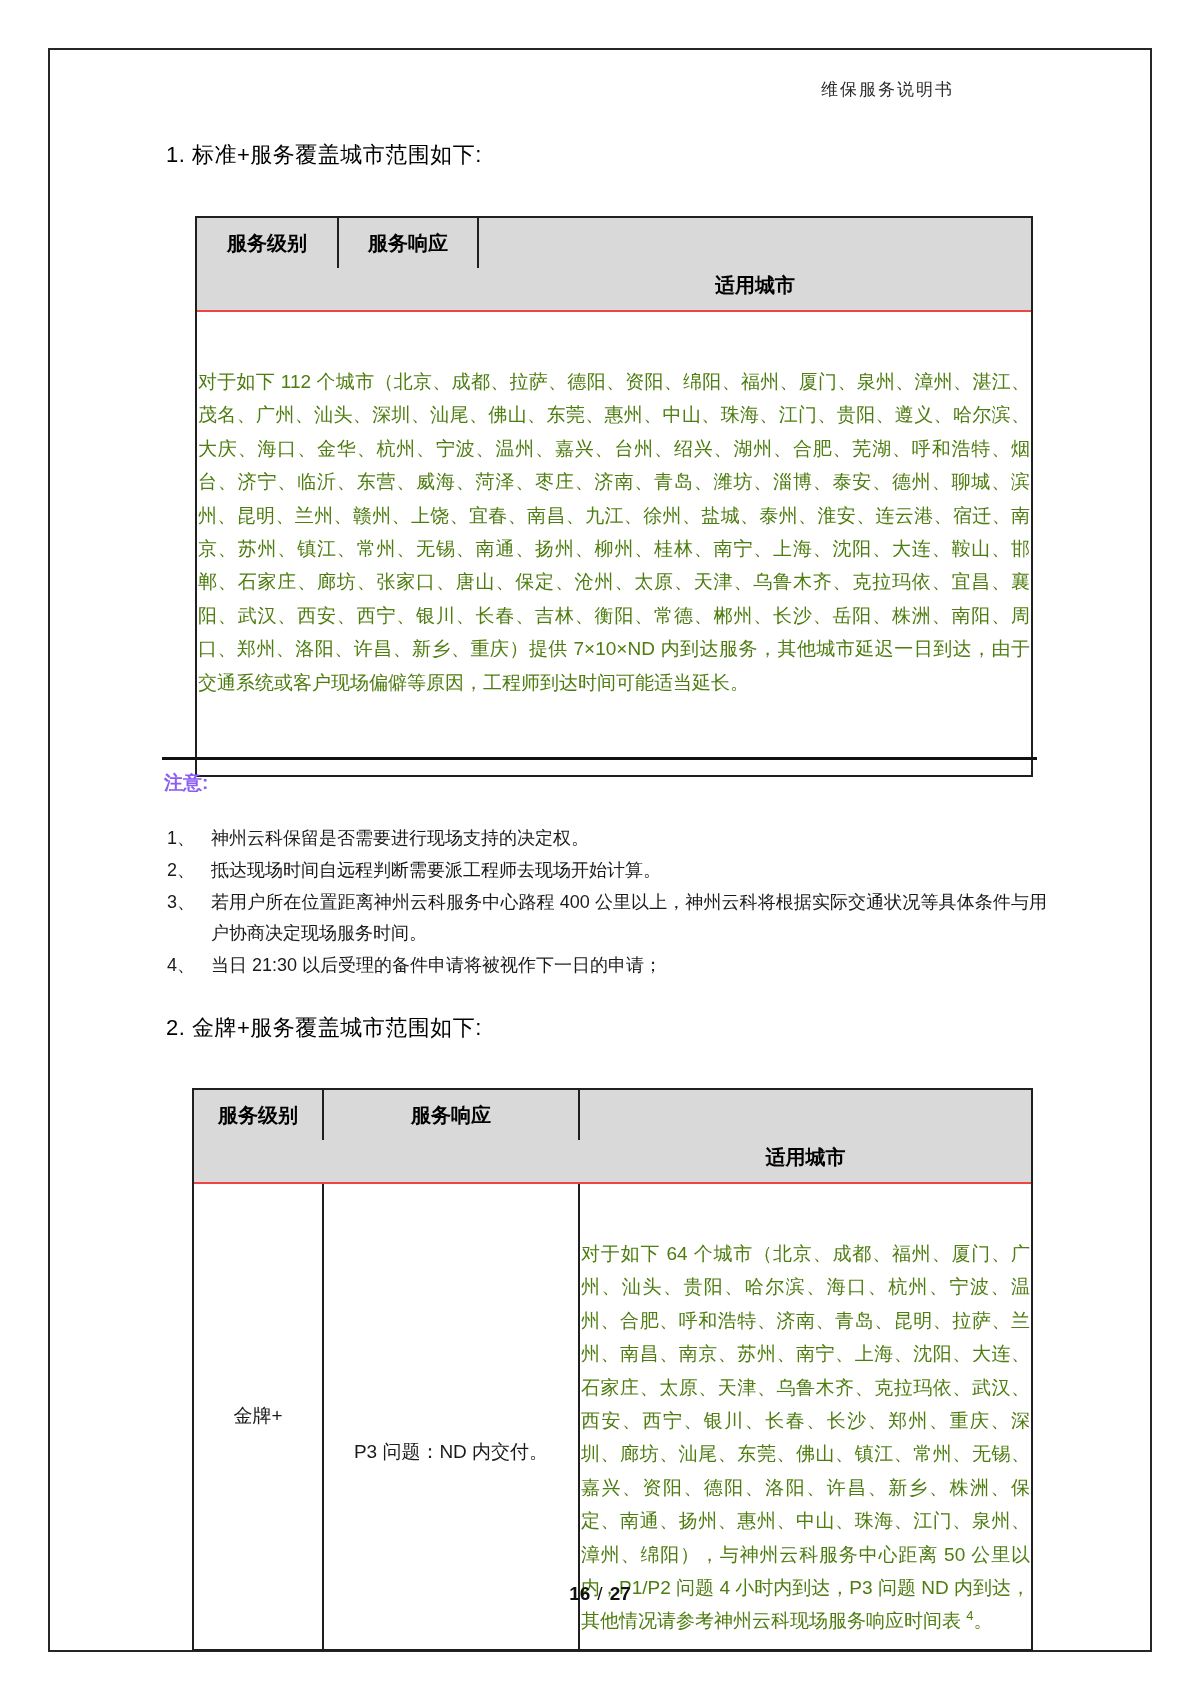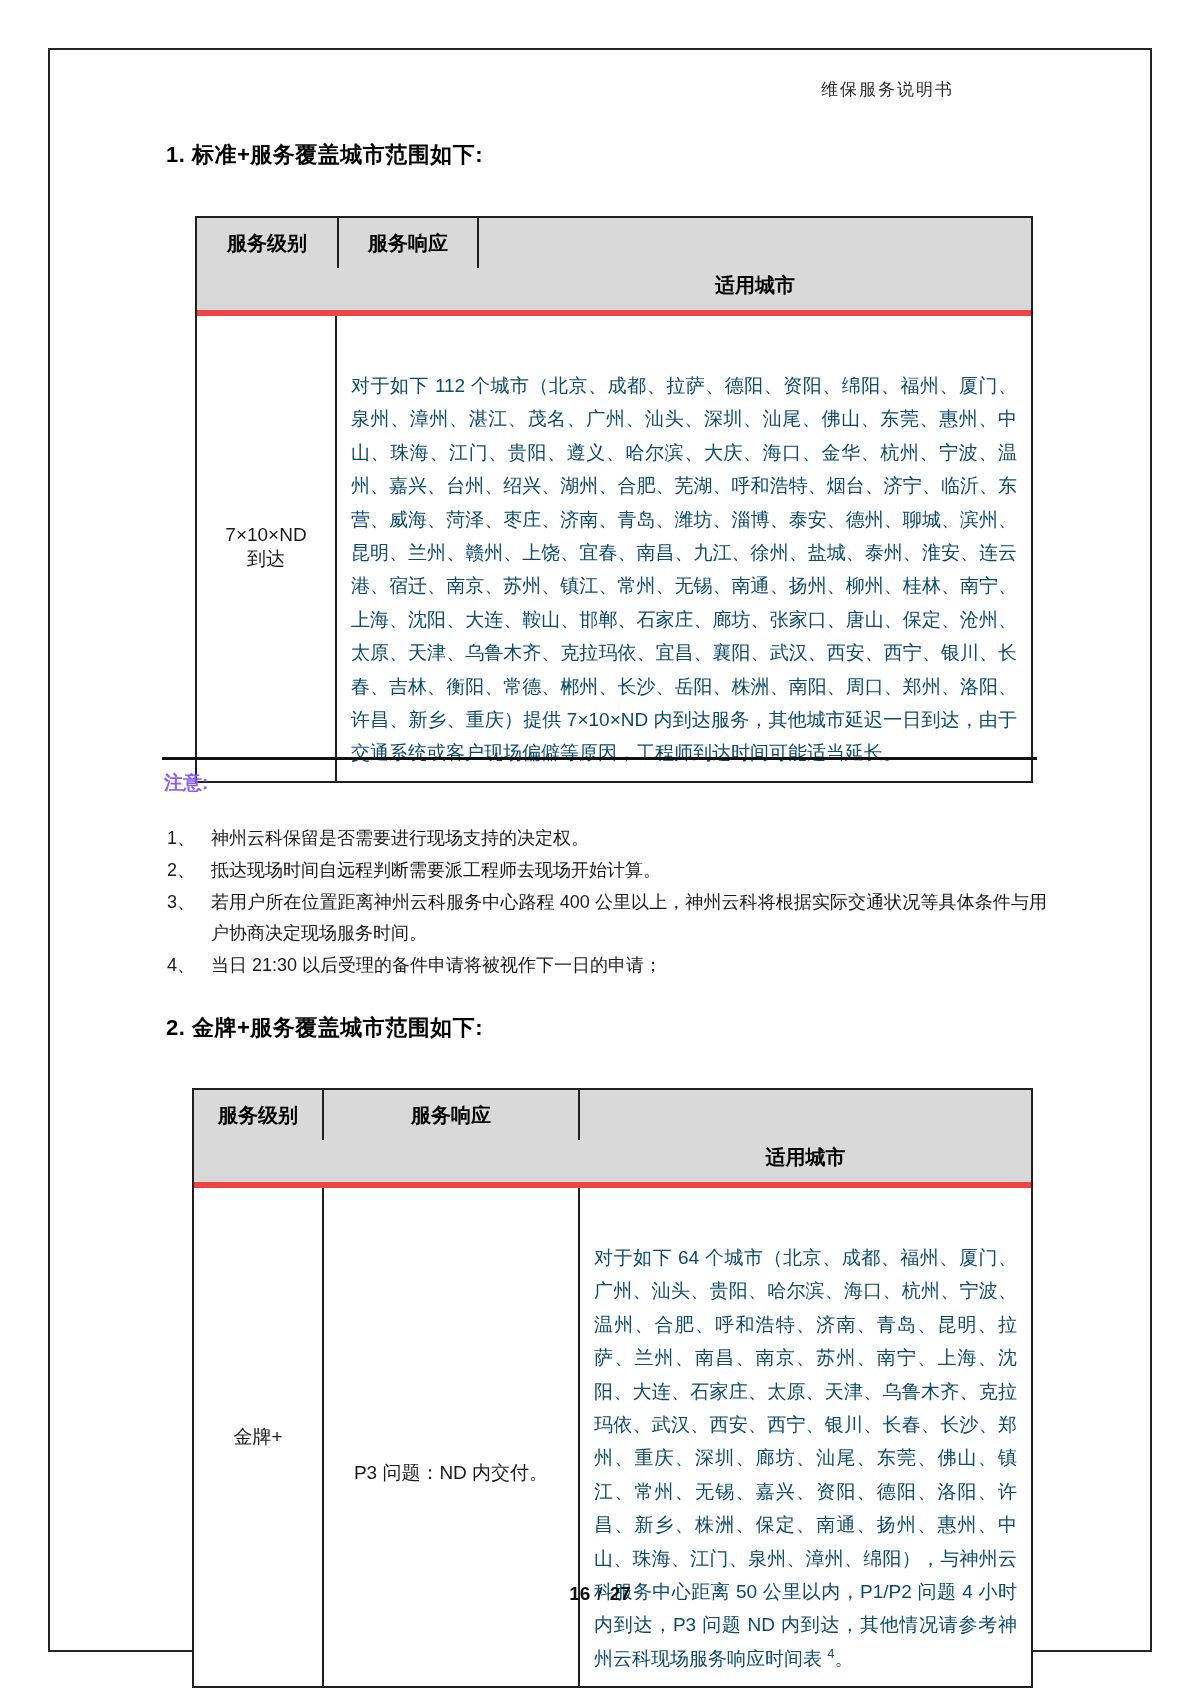--- a/index.html
+++ b/index.html
@@ -17,38 +17,38 @@
     border:2px solid #262626;
     box-sizing:border-box;
   }
   .doc-header{
     position:absolute;top:78px;right:246px;
     font-family:"Liberation Serif",serif;
     font-size:17px;color:#2b2b2b;letter-spacing:2px;text-align:center;
   }
   .sec-heading{
     position:absolute;left:166px;
-    font-size:22px;font-weight:700;color:#000;
+    font-size:22px;font-weight:400;color:#000;
     letter-spacing:0.5px;
   }
   #heading1{top:140px;}
   #heading2{top:1013px;}
 
   .tbl{
     position:absolute;
     border:2px solid #1f1f1f;
     box-sizing:border-box;
     background:#fff;
   }
   #table1{left:195px;top:216px;width:838px;}
   #table2{left:192px;top:1088px;width:841px;}
   .tbl-head{
     display:flex;
     background:#d9d9d9;
-    border-bottom:6px solid #ef4444;
+    border-bottom:2px solid #ef4444;
     font-family:Liberation Serif, serif;
   }
   .tbl-head .cell{
     height:50px;
     display:flex;align-items:center;justify-content:center;
     font-size:20px;font-weight:700;color:#000;
     box-sizing:border-box;
   }
   .tbl-body{display:flex;}
   .cell{border-right:2px solid #1f1f1f;box-sizing:border-box;}
@@ -60,25 +60,25 @@
   }
   #table1 .c1{width:142px;}
   #table1 .c2{width:140px;}
   #table1 .c3{flex:1;}
   #table1 .tbl-body{min-height:463px;}
   #table2 .c1{width:130px;}
   #table2 .c2{width:256px;}
   #table2 .c3{flex:1;}
   #table2 .tbl-body{min-height:401px;}
   .cities{
-    padding:11px 14px;
+    padding:11px 1px;
     font-size:19px;line-height:33.4px;
     text-align:justify;
     text-justify:inter-character;
-    color:#0c4a6e;
+    color:#4d7c0f;
   }
   .cities sup{font-size:13px;line-height:0;}
   .resp-line{line-height:35px;}
   .resp-gap{height:35px;}
 
   .divider{
     position:absolute;left:162px;top:757px;
     width:875px;height:3px;background:#111;
   }
   .notice-title{
@@ -114,24 +114,20 @@
 
 <div class="sec-heading" id="heading1">1. 标准+服务覆盖城市范围如下:</div>
 
 <div class="tbl" id="table1">
   <div class="tbl-head">
     <div class="cell c1">服务级别</div>
     <div class="cell c2">服务响应</div>
     <div class="cell c3">适用城市</div>
   </div>
   <div class="tbl-body">
-    <div class="cell c2 center-cell">
-      <div>7×10×ND</div>
-      <div>到达</div>
-    </div>
     <div class="cell c3 cities">对于如下 112 个城市（北京、成都、拉萨、德阳、资阳、绵阳、福州、厦门、泉州、漳州、湛江、茂名、广州、汕头、深圳、汕尾、佛山、东莞、惠州、中山、珠海、江门、贵阳、遵义、哈尔滨、大庆、海口、金华、杭州、宁波、温州、嘉兴、台州、绍兴、湖州、合肥、芜湖、呼和浩特、烟台、济宁、临沂、东营、威海、菏泽、枣庄、济南、青岛、潍坊、淄博、泰安、德州、聊城、滨州、昆明、兰州、赣州、上饶、宜春、南昌、九江、徐州、盐城、泰州、淮安、连云港、宿迁、南京、苏州、镇江、常州、无锡、南通、扬州、柳州、桂林、南宁、上海、沈阳、大连、鞍山、邯郸、石家庄、廊坊、张家口、唐山、保定、沧州、太原、天津、乌鲁木齐、克拉玛依、宜昌、襄阳、武汉、西安、西宁、银川、长春、吉林、衡阳、常德、郴州、长沙、岳阳、株洲、南阳、周口、郑州、洛阳、许昌、新乡、重庆）提供 7×10×ND 内到达服务，其他城市延迟一日到达，由于交通系统或客户现场偏僻等原因，工程师到达时间可能适当延长。</div>
   </div>
 </div>
 
 <div class="divider"></div>
 
 <div class="notice-title">注意:</div>
 
 <div class="notes">
   <div class="note-item">

